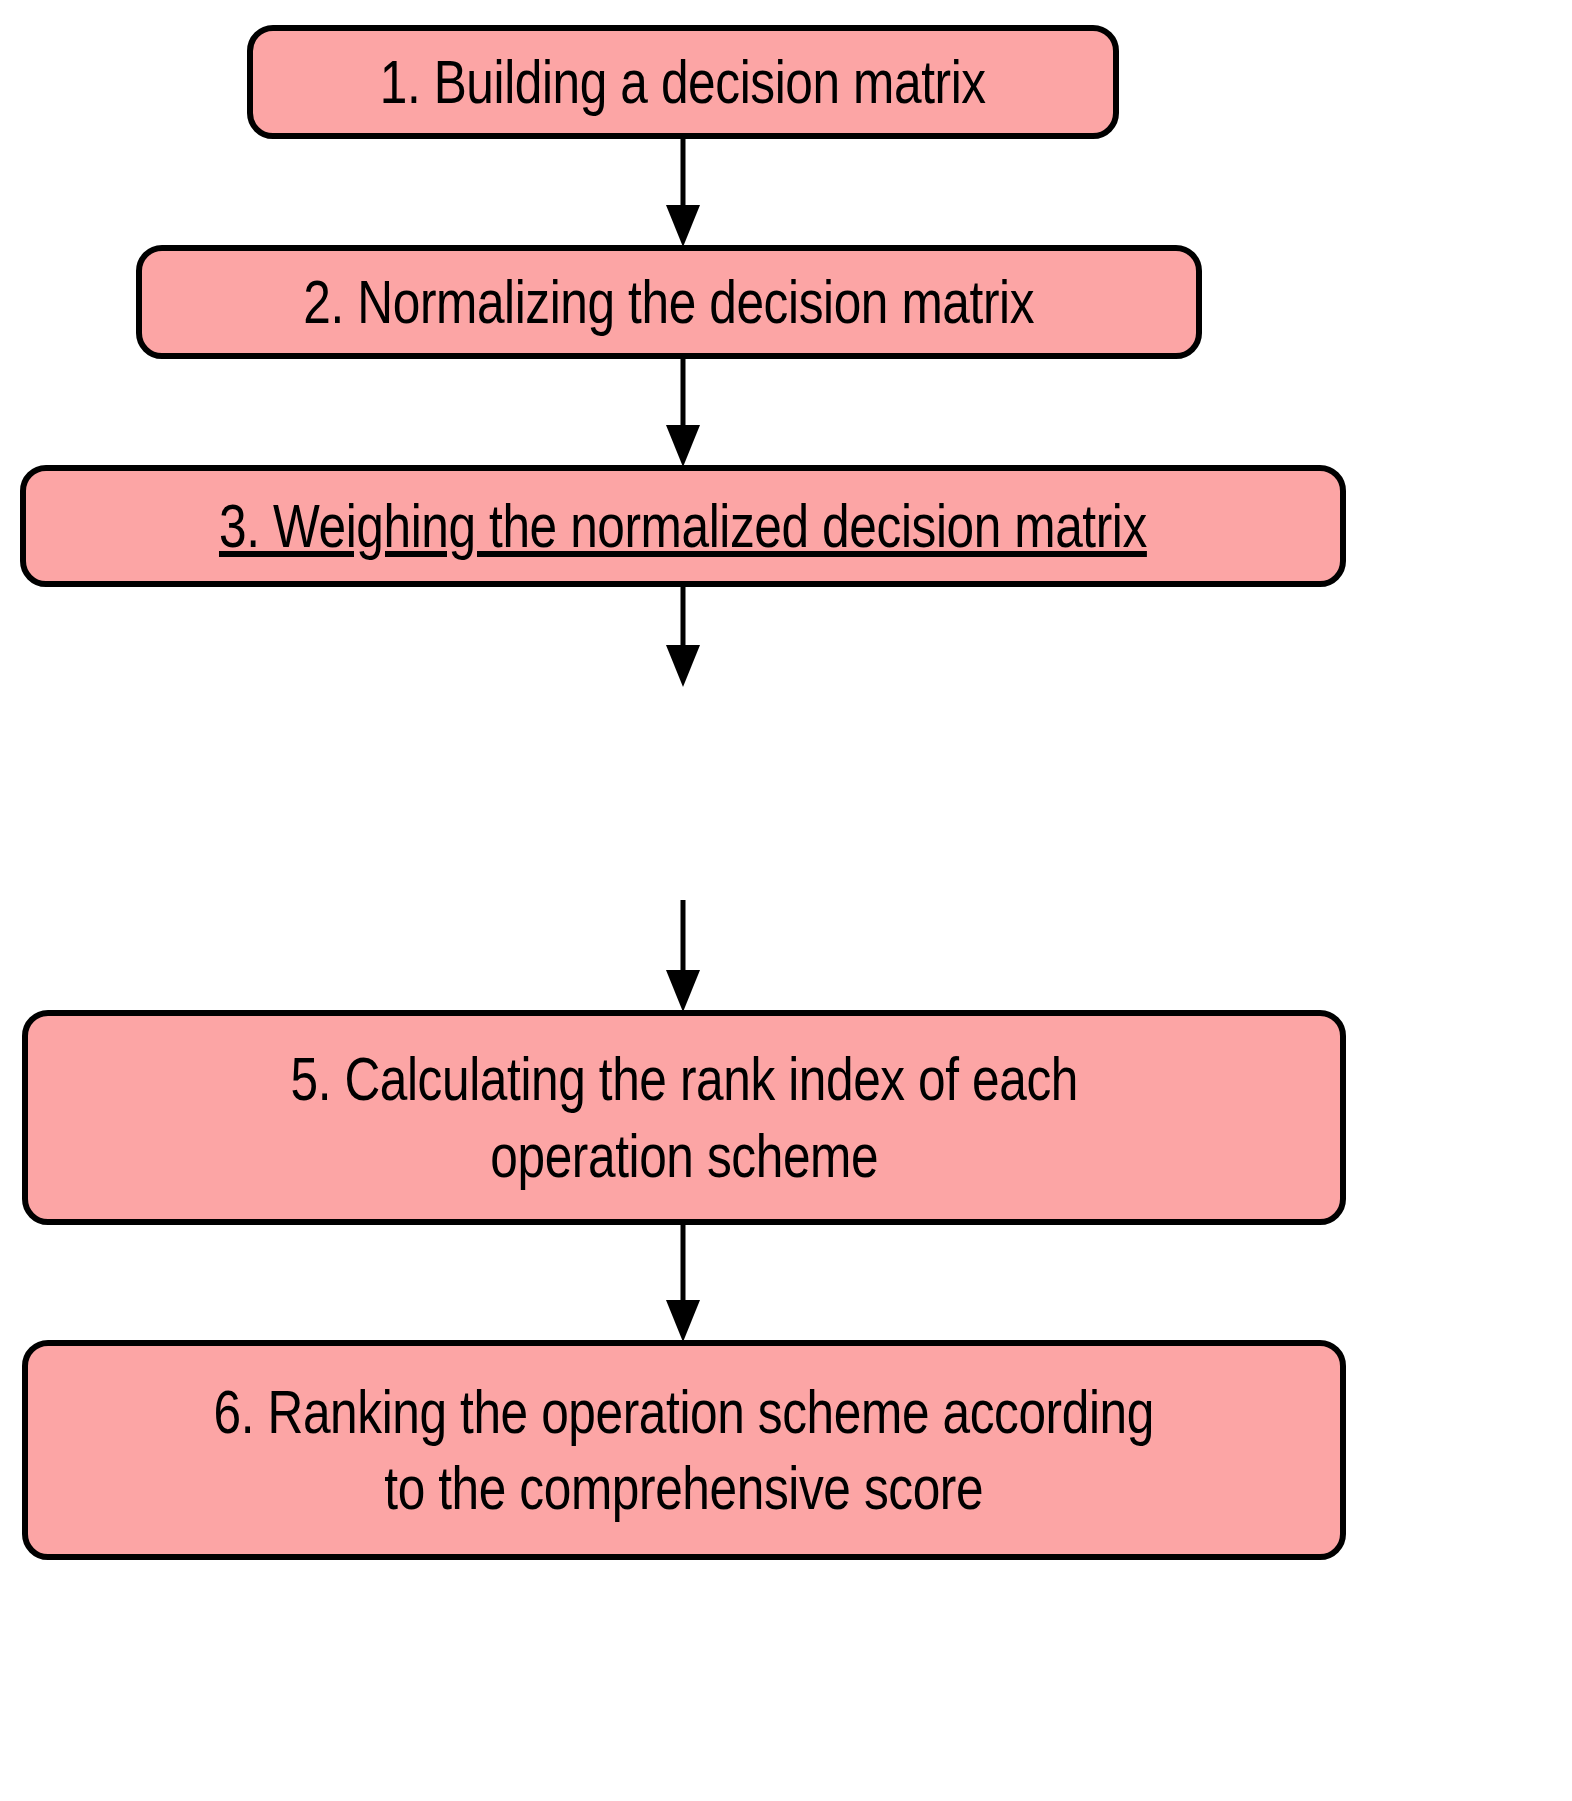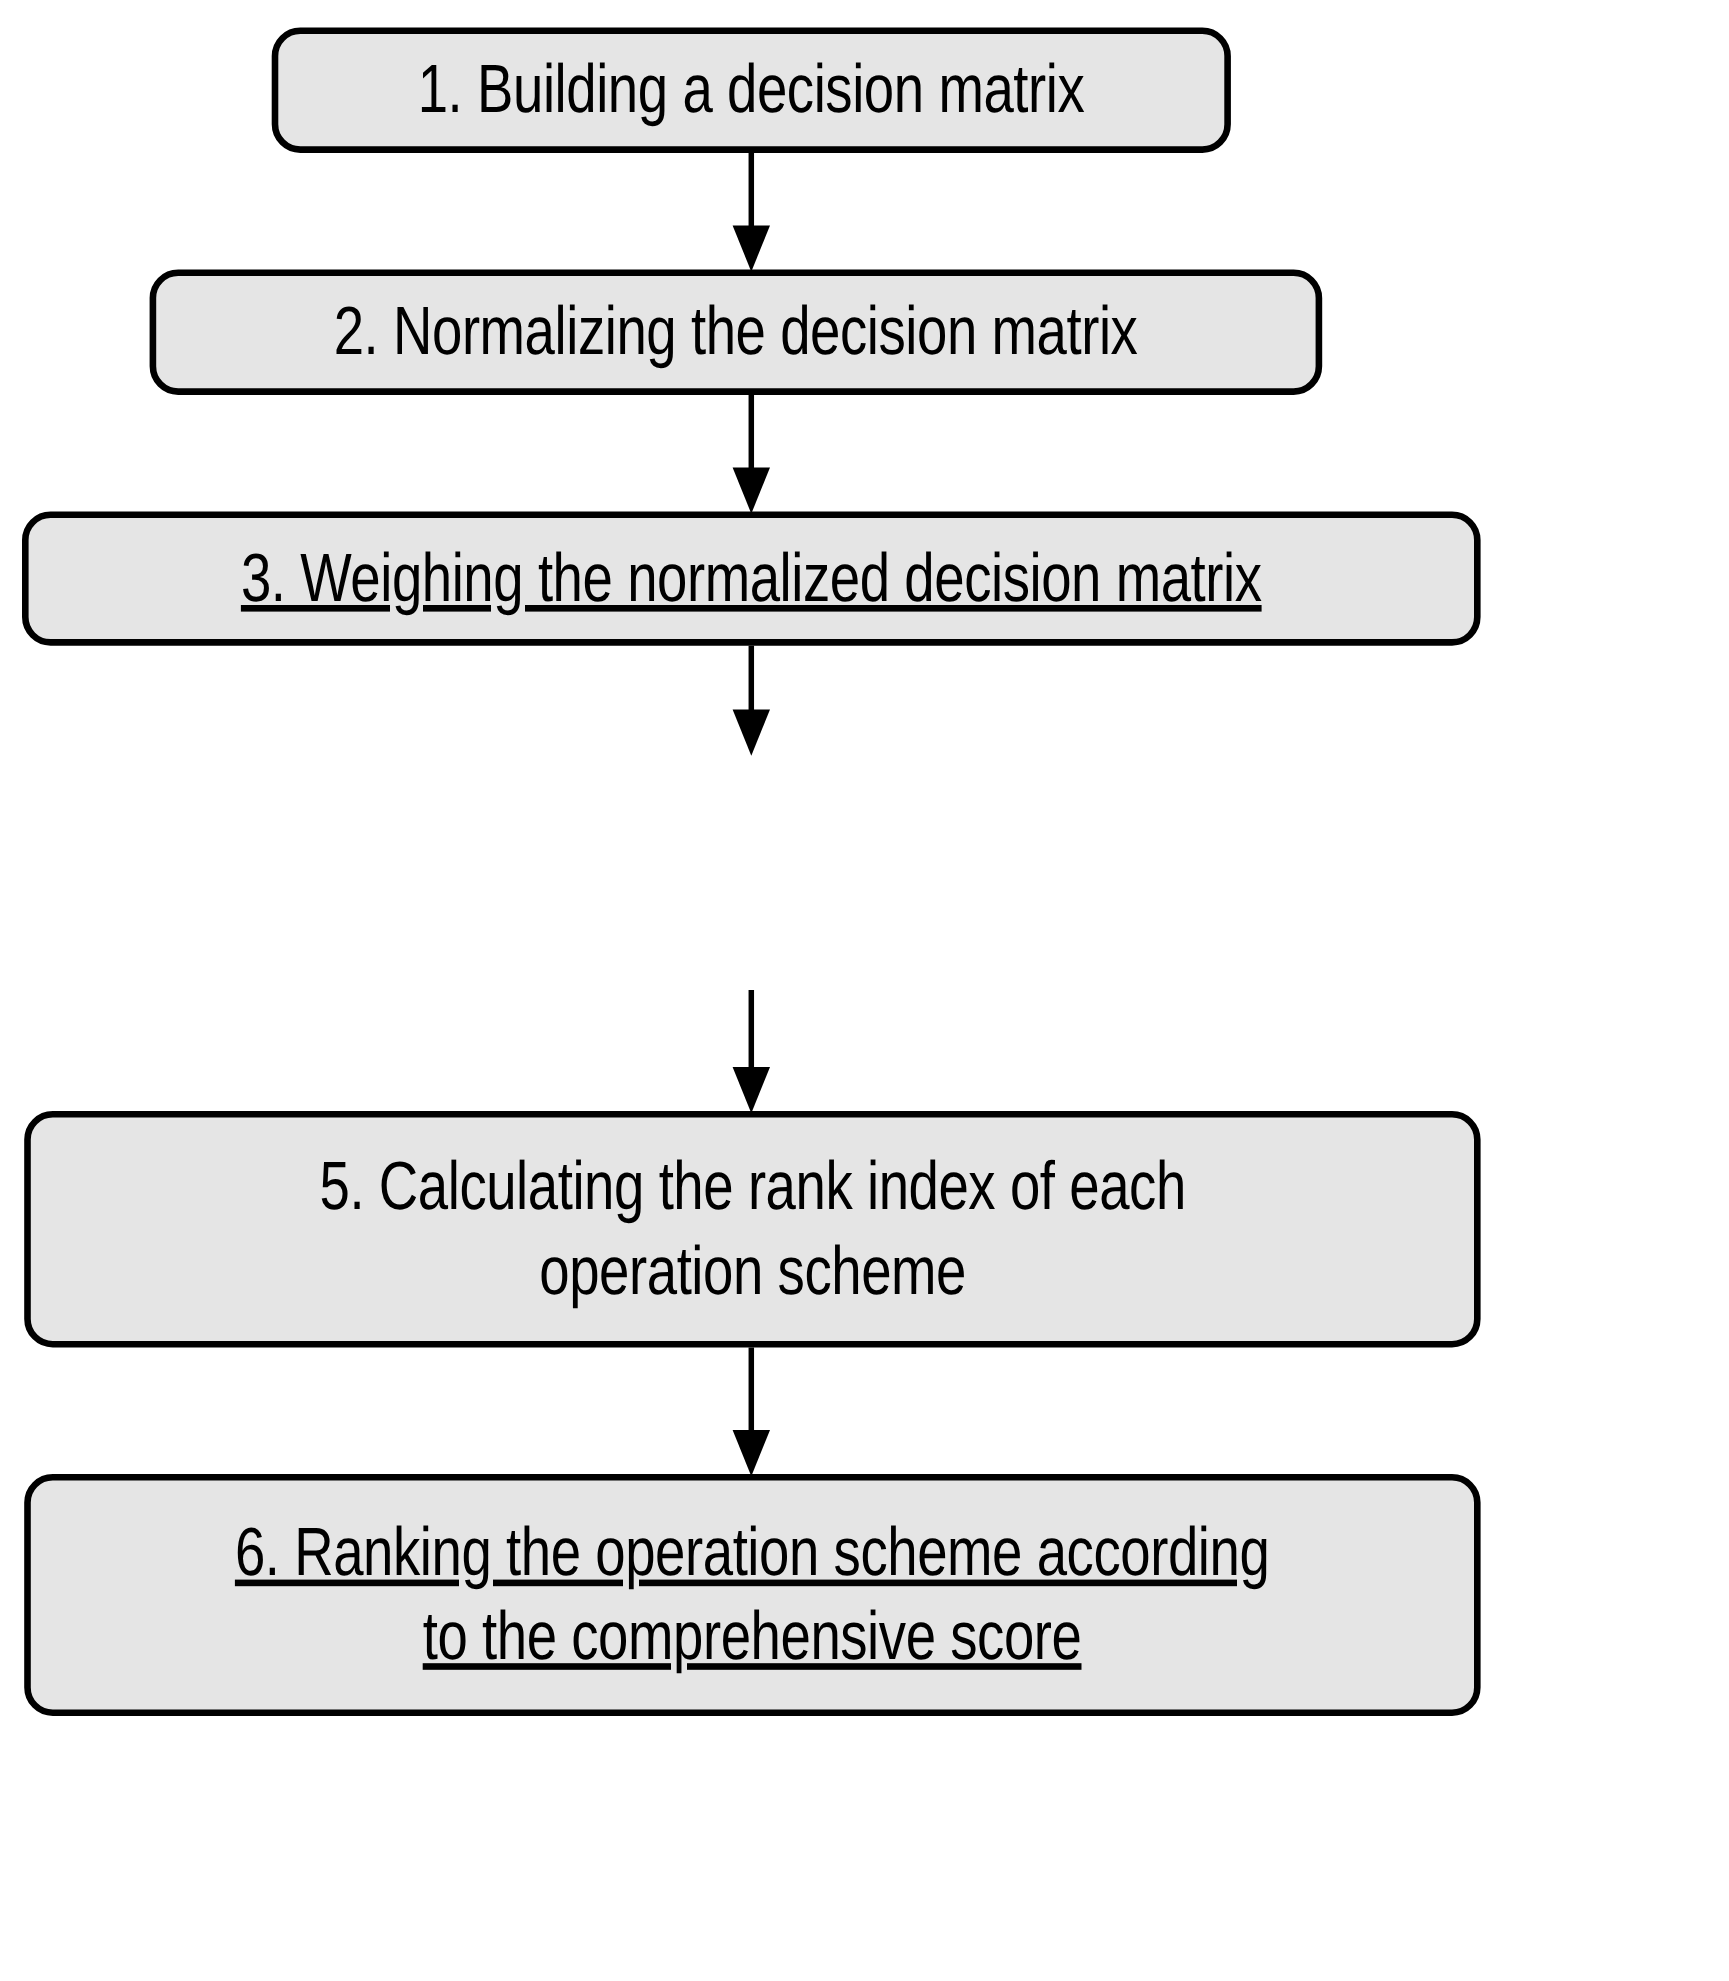--- a/index.html
+++ b/index.html
@@ -13,21 +13,21 @@
   #canvas {
     position: relative;
     width: 1572px;
     height: 1801px;
     background: #ffffff;
     overflow: hidden;
   }
   .flow-node {
     position: absolute;
     box-sizing: border-box;
-    background: #e5e5e5;
+    background: #fca5a5;
     border: 6px solid #000000;
     border-radius: 26px;
     display: flex;
     align-items: center;
     justify-content: center;
     text-align: center;
   }
   .flow-node .node-label {
     display: block;
     color: #000000;
@@ -41,21 +41,21 @@
     white-space: pre-line;
     padding: 0 18px;
   }
 
   
   #node-1 { left: 247px;  top: 25px;   width: 872px;  height: 114px; }
   #node-2 { left: 136px;  top: 245px;  width: 1066px; height: 114px; }
   #node-3 { left: 20px;   top: 465px;  width: 1326px; height: 122px; text-decoration: underline; }
   #node-4 { left: 22px;   top: 685px;  width: 1324px; height: 215px; }
   #node-5 { left: 22px;   top: 1010px; width: 1324px; height: 215px; justify-content: center; }
-  #node-6 { left: 22px;   top: 1340px; width: 1324px; height: 220px; text-decoration: underline; }
+  #node-6 { left: 22px;   top: 1340px; width: 1324px; height: 220px; }
 
   
   .connector {
     position: absolute;
     left: 0;
     top: 0;
     width: 1572px;
     height: 1801px;
     pointer-events: none;
   }

